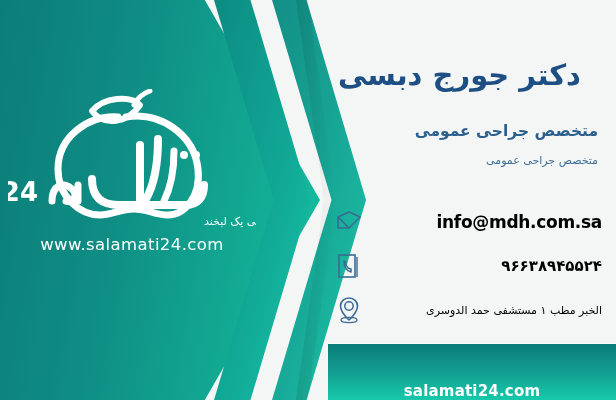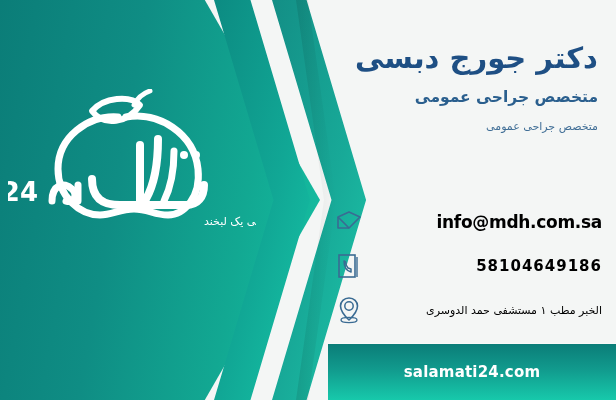--- a/index.html
+++ b/index.html
@@ -85,21 +85,21 @@
     position: absolute;
     right: 0;
     top: 0;
     width: 296px;
     height: 400px;
     text-align: right;
     padding: 0 18px 0 0;
     box-sizing: border-box;
   }
   .doc-name {
-    margin: 0;
+    margin: 17px;
     padding-top: 40px;
     font-size: 29px;
     font-weight: bold;
     color: #1e4f84;
     line-height: 1.25;
     letter-spacing: -.2px;
   }
   .spec-main {
     margin: 0;
     padding-top: 12px;
@@ -164,21 +164,21 @@
 
   
   .bottom-bar {
     position: absolute;
     left: 328px;
     right: 0;
     bottom: 0;
     height: 56px;
     background: linear-gradient(180deg, #0b7d78 0%, #119a8d 45%, #17c9ab 100%);
     display: flex;
-    align-items: center;
+    align-items: flex-end;
     justify-content: center;
   }
   .bottom-bar .site {
     color: #ffffff;
     font-size: 15px;
     font-weight: bold;
     direction: ltr;
     letter-spacing: .2px;
   }
   .bar-topline {
@@ -215,20 +215,21 @@
       <path d="M132 56 L132 112" stroke="#ffffff" stroke-width="8" stroke-linecap="round"></path>
       <path d="M150 50 C150 76 146 96 138 110" fill="none" stroke="#ffffff" stroke-width="8" stroke-linecap="round"></path>
       <path d="M166 62 C166 84 162 100 156 112" fill="none" stroke="#ffffff" stroke-width="7" stroke-linecap="round"></path>
       <circle cx="176" cy="66" r="4" fill="#ffffff"></circle>
       <circle cx="188" cy="66" r="4" fill="#ffffff"></circle>
 
       <text x="30" y="112" fill="#ffffff" font-family="DejaVu Sans, Liberation Sans, sans-serif" font-size="26" font-weight="bold">24</text>
 
       <text x="196" y="136" fill="#ffffff" text-anchor="end" font-family="DejaVu Sans, Liberation Sans, sans-serif" font-size="11">به راحتی یک لبخند</text>
     </svg>
+    <div class="logo-url">www.salamati24.com</div>
   </div>
 
   <div class="content">
     <h1 class="doc-name">دکتر جورج دبسی</h1>
     <p class="spec-main">متخصص جراحی عمومی</p>
     <p class="spec-sub">متخصص جراحی عمومی</p>
   </div>
 
   <div class="contacts">
 
@@ -236,21 +237,21 @@
       <div class="txt">info@mdh.com.sa</div>
       <div class="ico">
         <svg width="26" height="22" viewBox="0 0 26 22">
           <path d="M2 6 L13 1 L24 6 L13 17 Z" fill="none" stroke="#3a6b93" stroke-width="1.6" stroke-linejoin="round"></path>
           <path d="M2 6 L2 17 L13 17" fill="none" stroke="#3a6b93" stroke-width="1.6" stroke-linejoin="round"></path>
         </svg>
       </div>
     </div>
 
     <div class="crow c-phone">
-      <div class="txt">58104649186</div>
+      <div class="txt">۹۶۶۳۸۹۴۵۵۲۴</div>
       <div class="ico">
         <svg width="24" height="26" viewBox="0 0 24 26">
           <rect x="2" y="2" width="16" height="22" fill="none" stroke="#3a6b93" stroke-width="1.6"></rect>
           <line x1="20" y1="4" x2="20" y2="24" stroke="#3a6b93" stroke-width="1.4"></line>
           <path d="M7 8 C7 14 10 18 14 19 L14 16 L11 15 C9.5 13 8.6 11 8.6 9 Z" fill="none" stroke="#3a6b93" stroke-width="1.5" stroke-linejoin="round"></path>
         </svg>
       </div>
     </div>
 
     <div class="crow c-addr">

